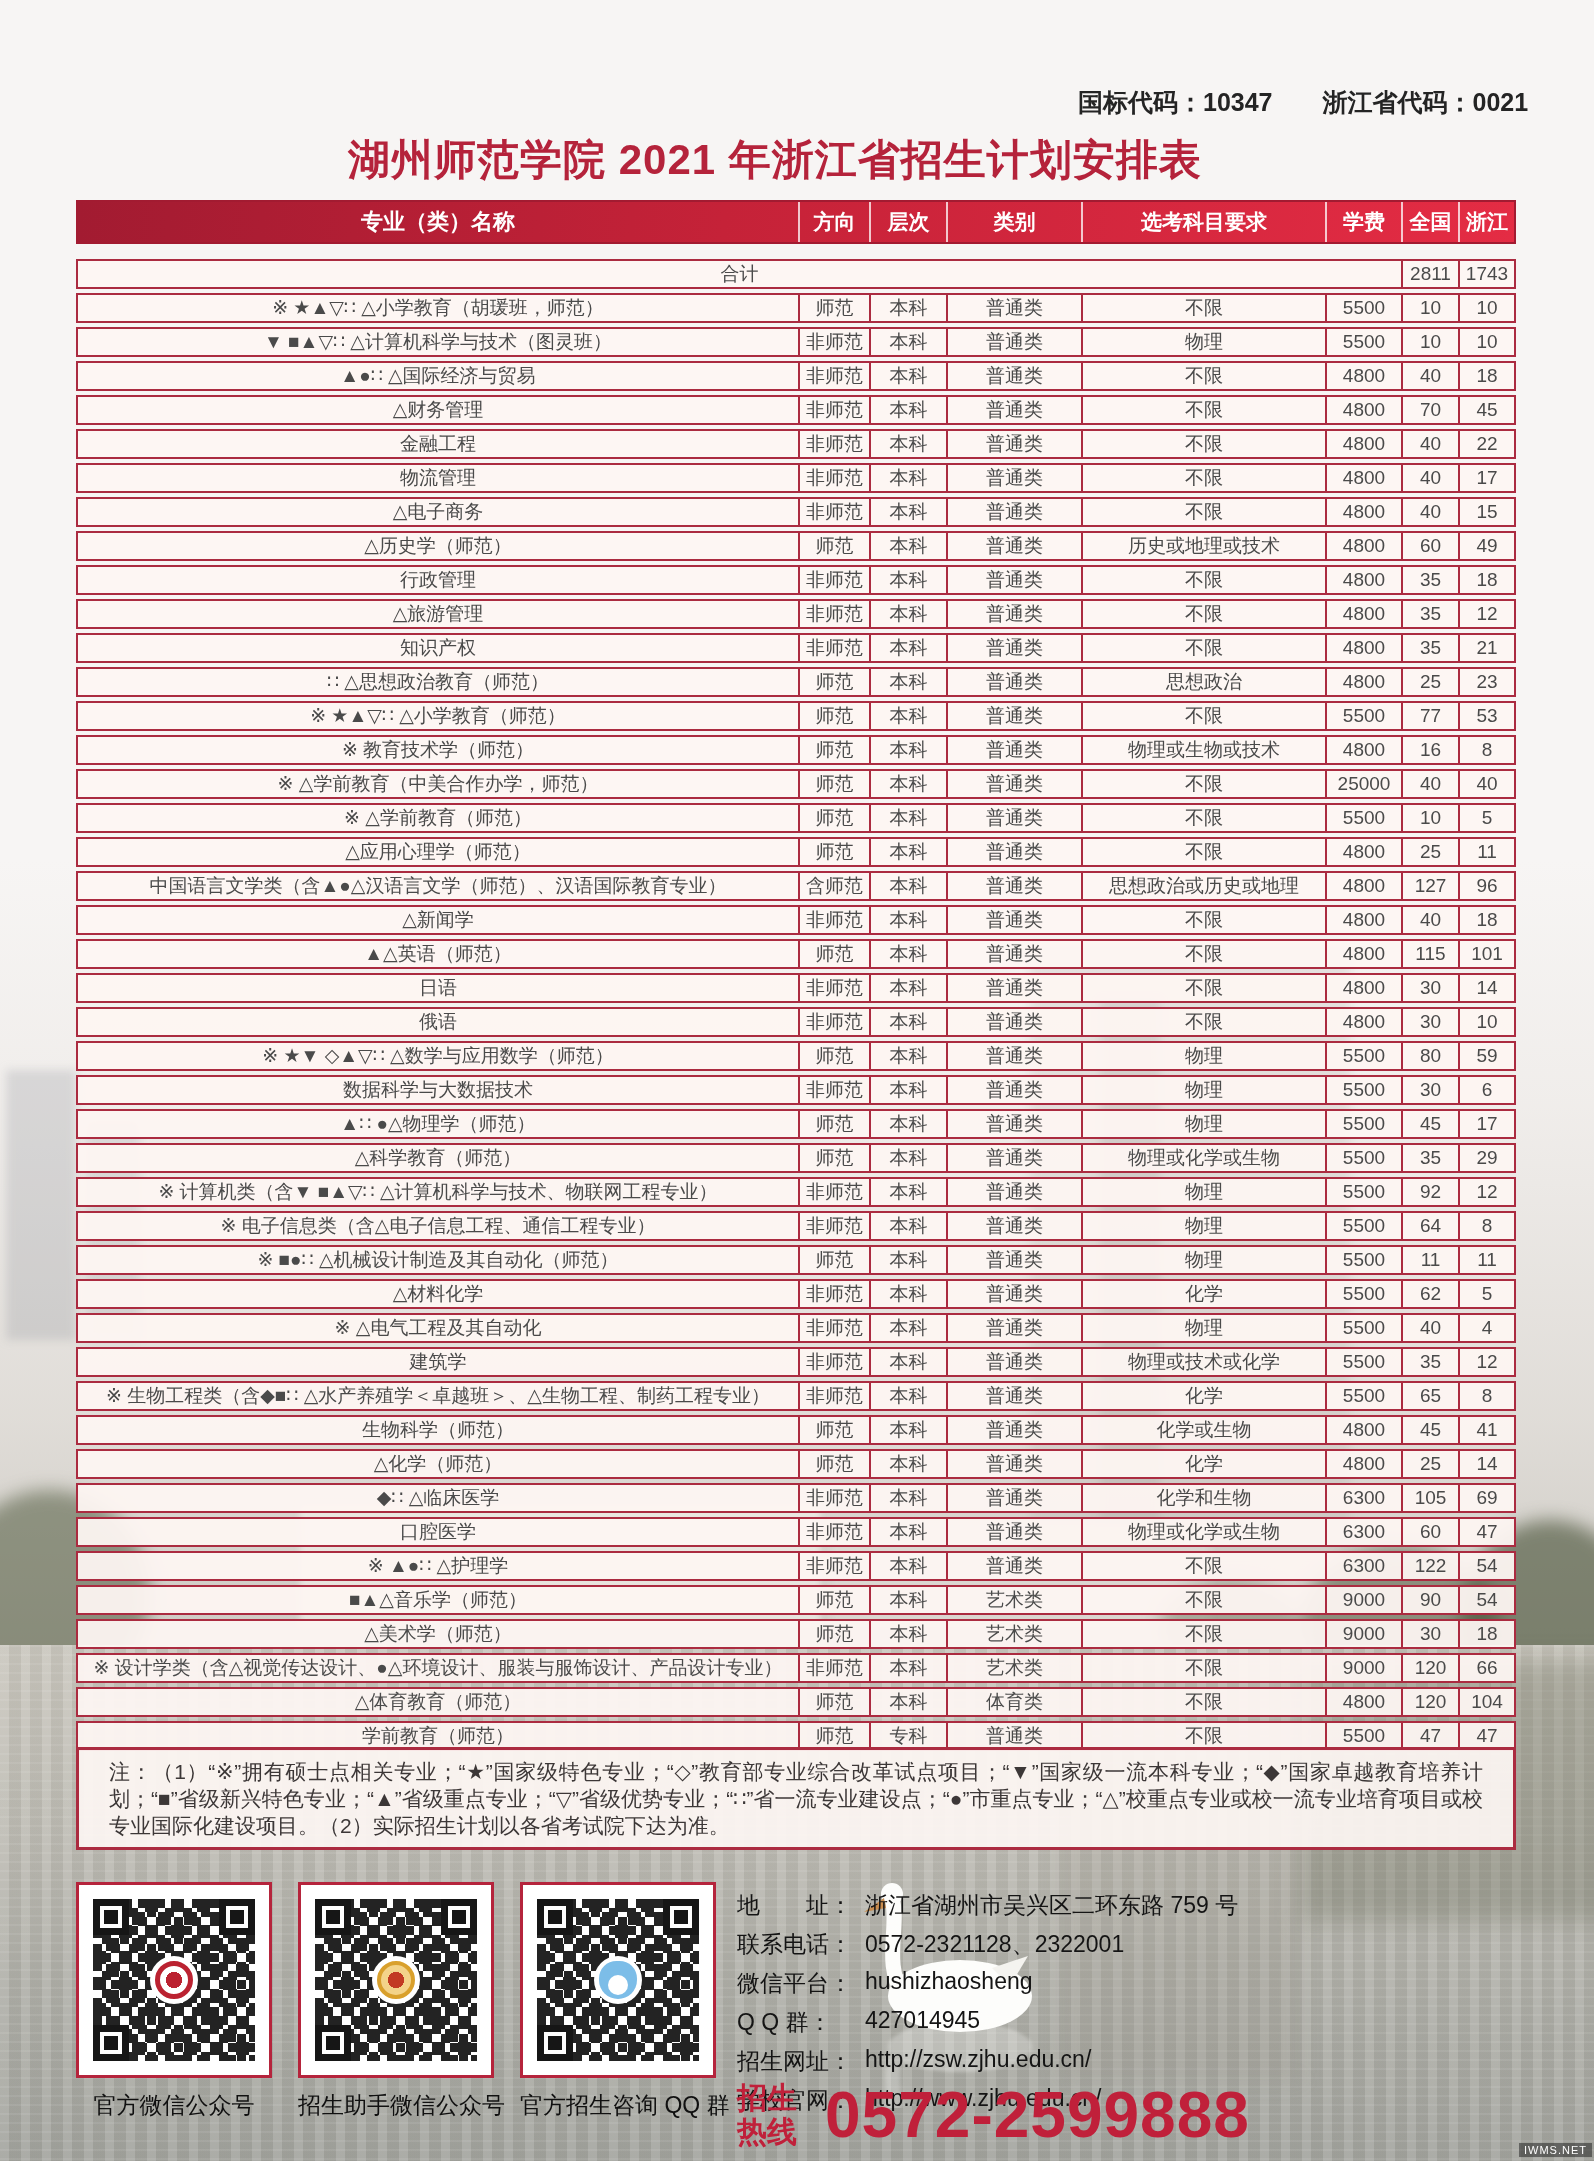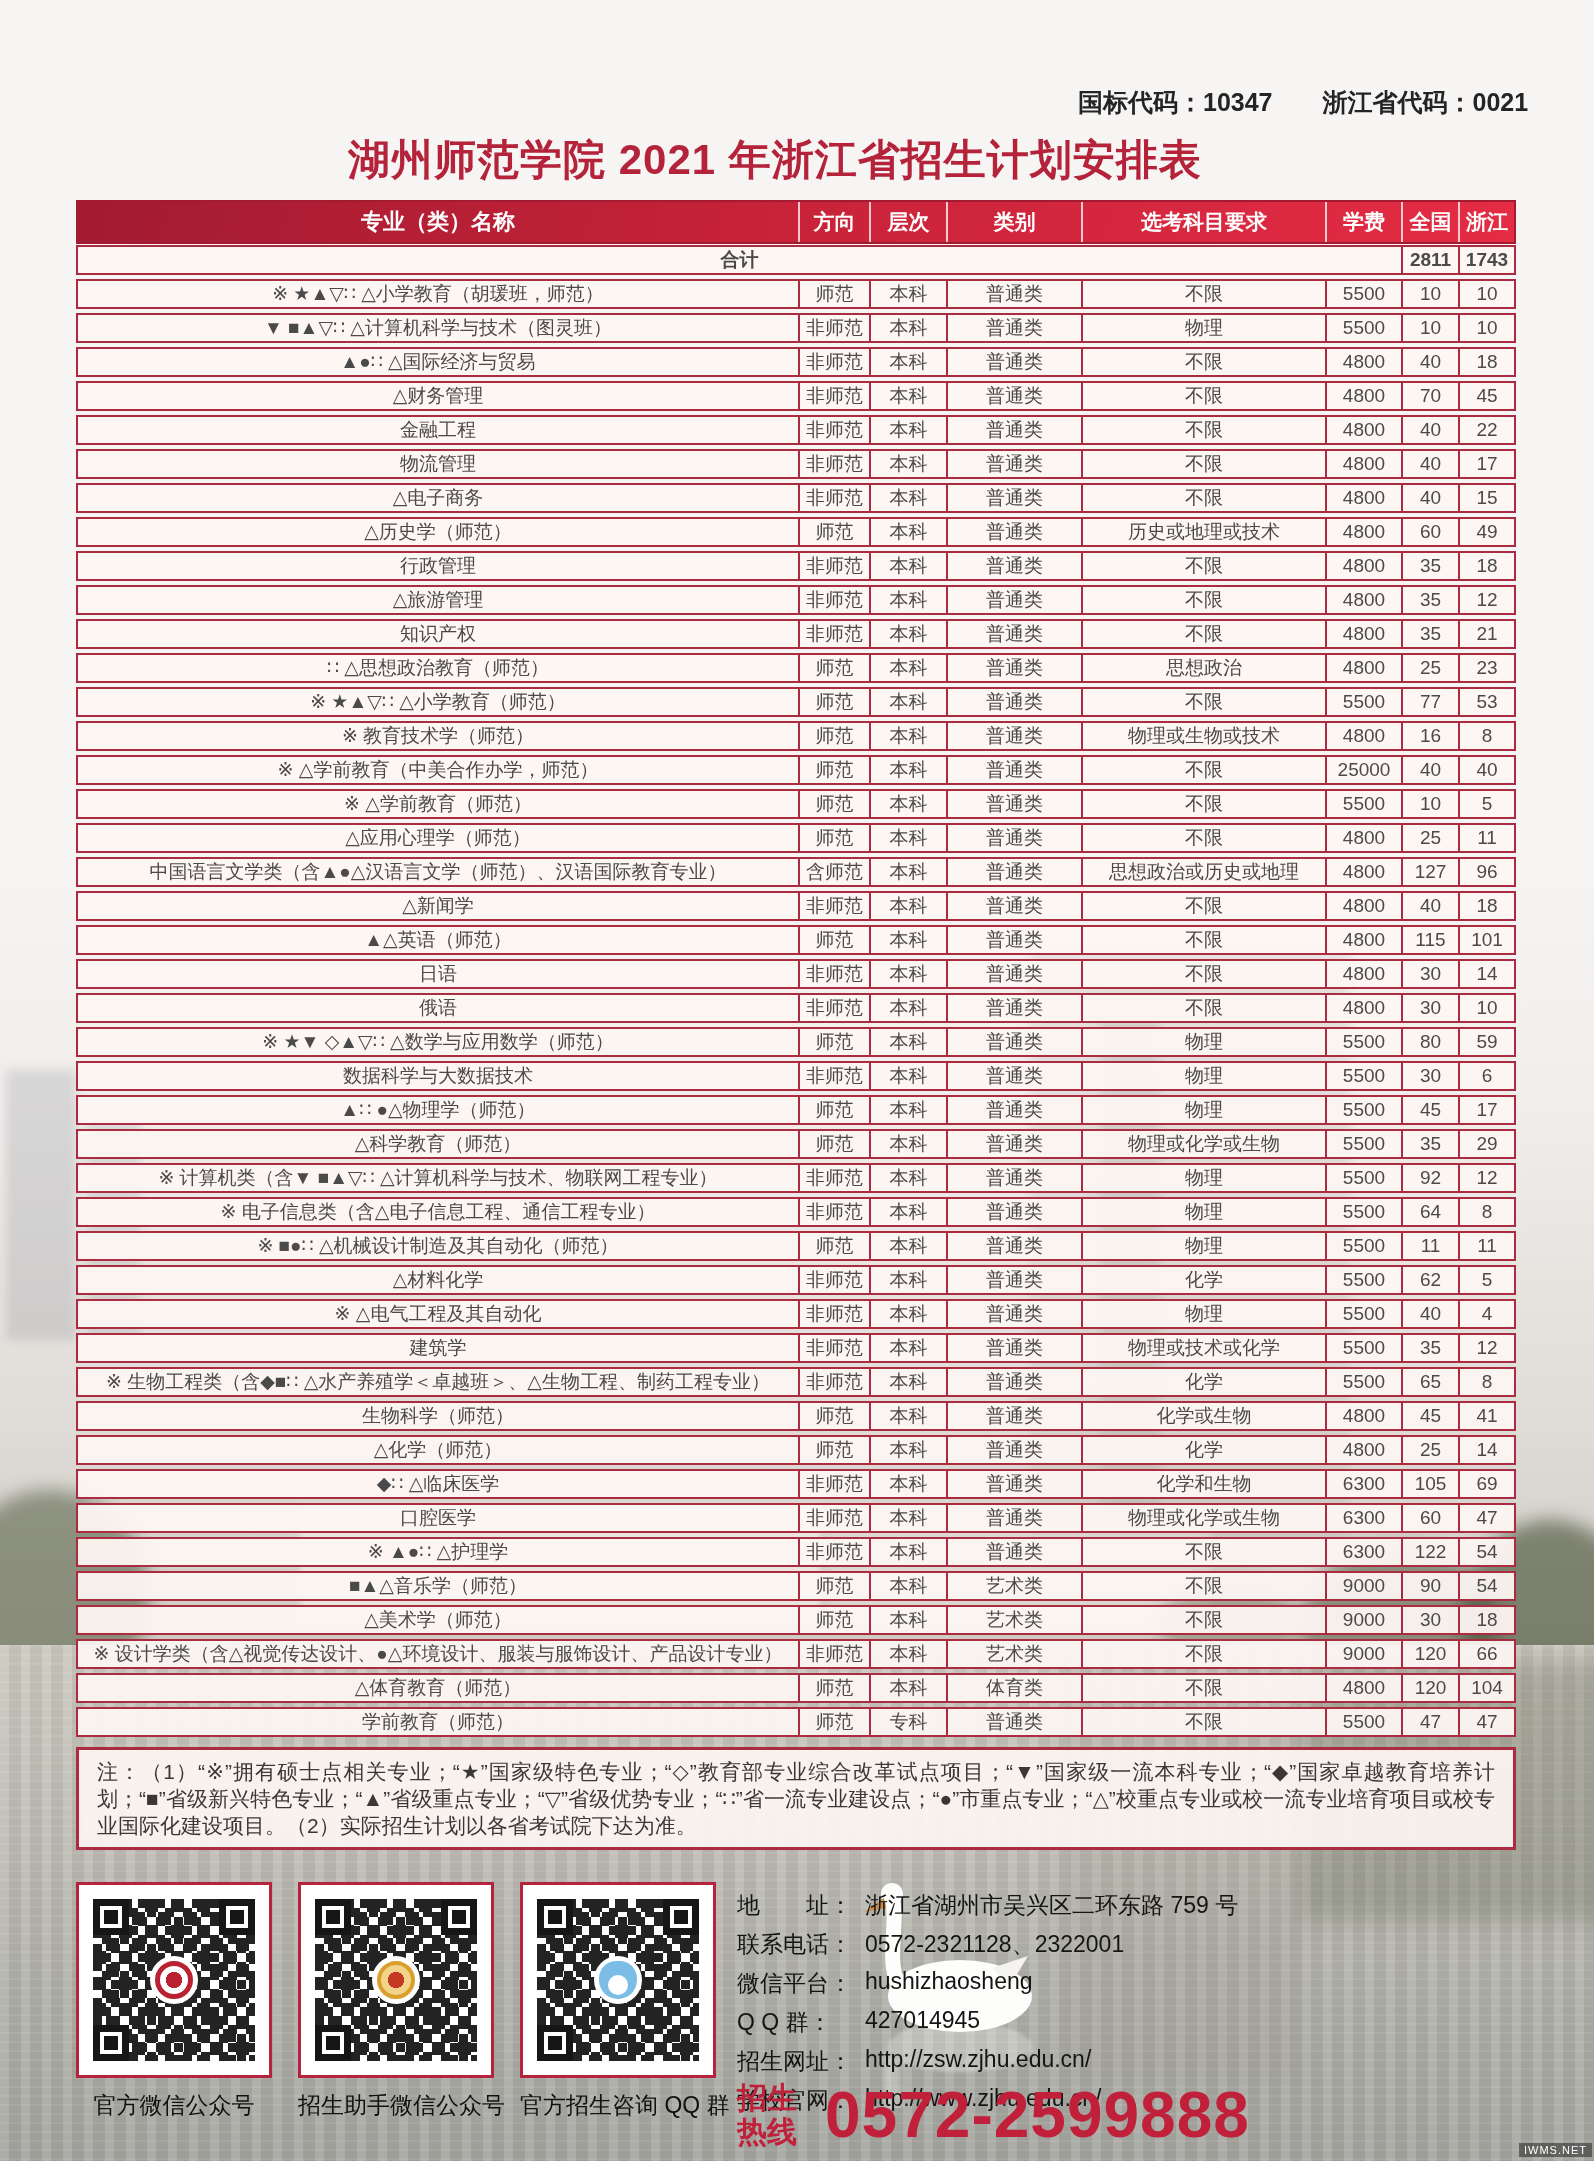--- a/index.html
+++ b/index.html
@@ -40,28 +40,28 @@
 
   
   .table{position:absolute;left:76px;top:200px;width:1440px;z-index:2;}
   .thead{display:grid;grid-template-columns:720px 71px 77px 135px 244px 76px 57px 56px;height:44px;
          box-sizing:border-box;border:2px solid #a21b31;
          background:linear-gradient(95deg,#a21b31 0%,#c52238 45%,#e42c44 100%);}
   .thead .cell{color:#ffffff;font-weight:bold;font-size:21px;border-left:2px solid rgba(255,255,255,.75);}
   .thead .cell:first-child{border-left:none;font-size:22px;}
   .trow{display:grid;grid-template-columns:720px 71px 77px 135px 244px 76px 57px 56px;height:30px;
         margin-top:4px;box-sizing:border-box;border:2px solid #ab2b40;background:rgba(253,245,242,.94);}
-  .trow.total{grid-template-columns:1323px 57px 56px;margin-top:1px;font-weight:bold;}
+  .trow.total{grid-template-columns:1323px 57px 56px;margin-top:15px;}
   .cell{display:flex;align-items:center;justify-content:center;font-size:19px;color:#4a4a4a;
         white-space:nowrap;overflow:hidden;border-left:2px solid #ab2b40;}
   .trow .cell:first-child{border-left:none;}
 
   
   .footnote{position:absolute;left:76px;top:1747px;width:1440px;box-sizing:border-box;z-index:2;
-            border:3px solid #ab2b40;background:rgba(253,246,243,.92);padding:8px 18px;
+            border:3px solid #ab2b40;background:rgba(253,246,243,.92);padding:8px 30px;
             font-size:21px;line-height:27px;color:#3c3737;text-align:justify;}
 
   
   .qr-area{position:absolute;left:76px;top:1882px;z-index:2;display:flex;gap:26px;justify-content:center;}
   .qr-wrap{width:196px;text-align:center;}
   .qr-box{position:relative;width:196px;height:196px;box-sizing:border-box;background:#ffffff;
           border:3px solid #b5243c;padding:14px;}
   .qr-pat{position:relative;width:100%;height:100%;opacity:.94;
     background-image:repeating-conic-gradient(#161616 0% 25%,transparent 0% 50%),
                      repeating-conic-gradient(transparent 0% 25%,#161616 0% 50%);

